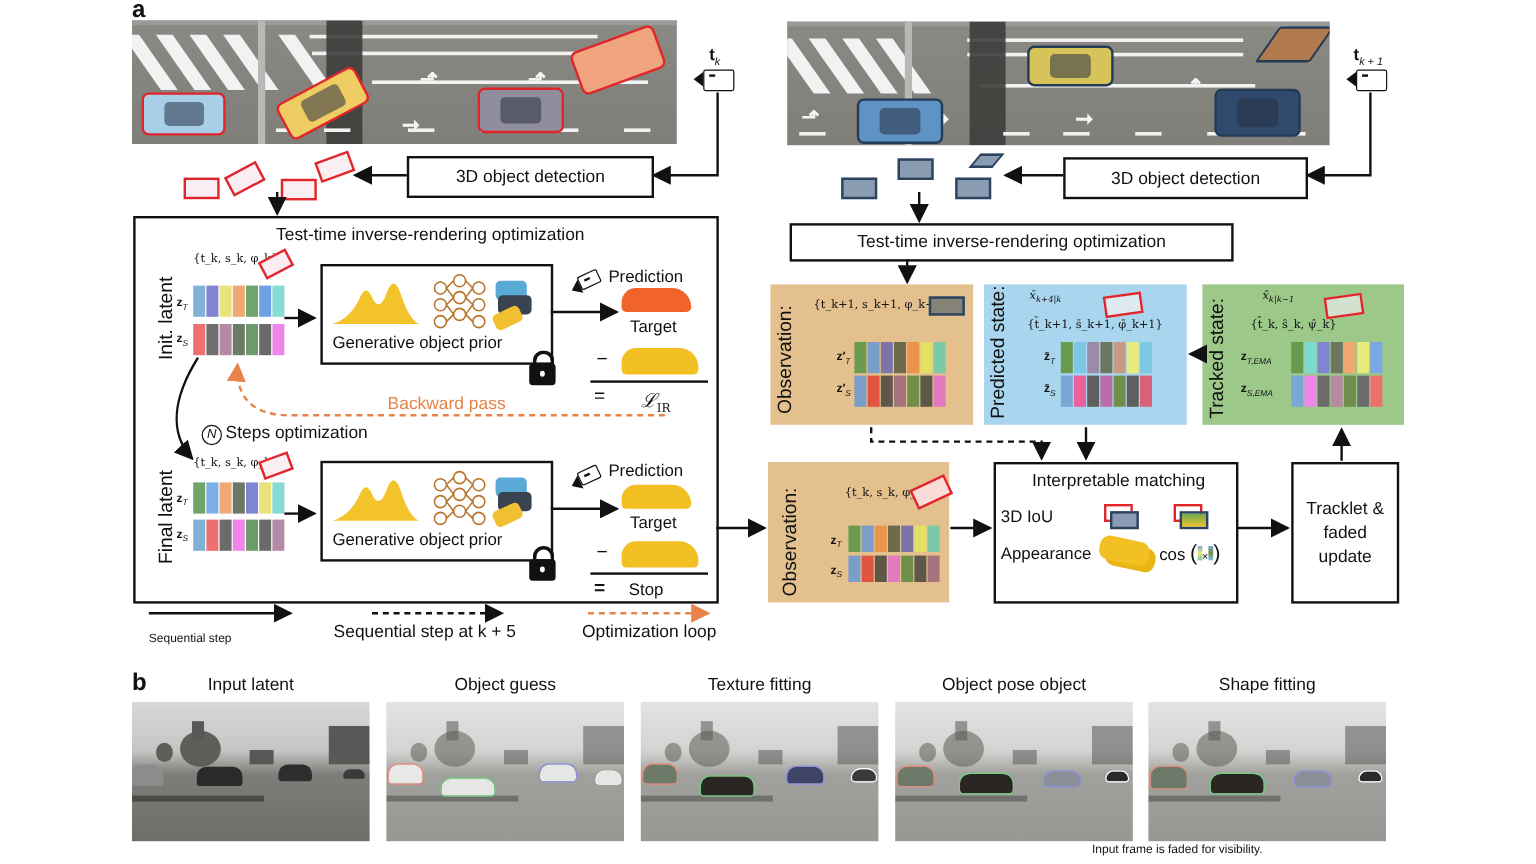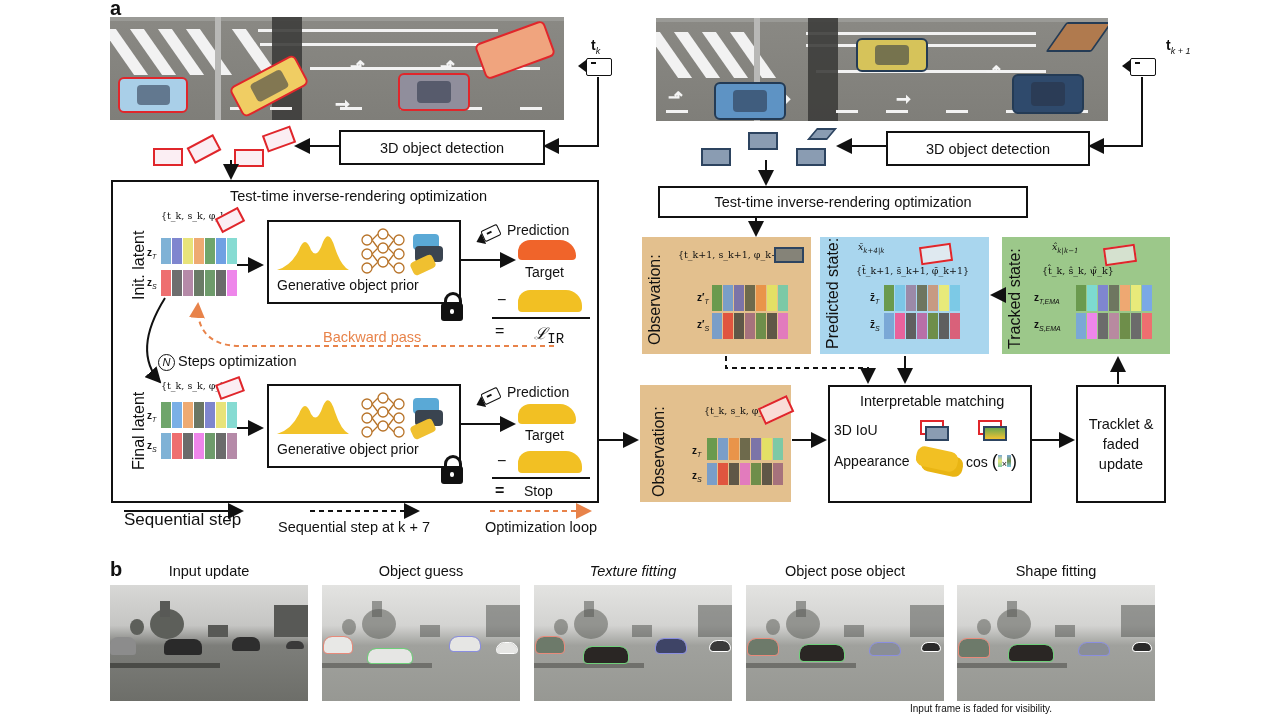--- a/index.html
+++ b/index.html
@@ -123,21 +123,21 @@
     </div>
   <div class="car bbox-blue" style="left:200px;top:20px;width:68px;height:30px;background:#d6c35a;">
       <div class="roof"></div>
     </div>
   <div class="car bbox-blue" style="left:356px;top:56px;width:68px;height:36px;background:#2f4a6c;">
       <div class="roof"></div>
     </div>
   <div class="car bbox-blue" style="left:400px;top:4px;width:42px;height:26px;background:#b07a4e;transform:skewX(-35deg);border-radius:2px;"></div>
 </div>
 
-<div class="tx" style="left:1128px;top:37px;font-weight:bold;font-size:14px;margin-left:38px;"><span>t</span><sub style="font-style:italic;font-weight:normal;font-size:9px;">k + 1</sub></div>
+<div class="tx" style="left:1128px;top:37px;font-weight:bold;font-size:14px;"><span>t</span><sub style="font-style:italic;font-weight:normal;font-size:9px;">k + 1</sub></div>
 <div class="camera" style="left:1130px;top:58px;"></div>
 
 <div class="det-blue" style="left:701px;top:148px;width:26px;height:14px;"></div>
 <div class="det-blue" style="left:748px;top:132px;width:26px;height:14px;"></div>
 <div class="det-blue" style="left:796px;top:148px;width:26px;height:14px;"></div>
 <div class="det-blue" style="left:812px;top:128px;width:16px;height:8px;transform:skewX(-40deg);"></div>
 
 <div class="box" style="left:886px;top:131px;width:200px;height:31px;display:flex;align-items:center;justify-content:center;font-size:14.5px;">
     <span>3D object detection</span>
   </div>
@@ -193,24 +193,24 @@
 <div class="lock" style="left:441px;top:303px;"></div>
 
 <div class="camera" style="left:482px;top:227px;width:16px;height:10px;transform:rotate(-25deg);"></div>
 <div class="tx" style="left:507px;top:222px;font-size:14px;">Prediction</div>
 <div class="abs" style="left:518px;top:240px;width:58px;height:20px;background:#f0642a;border-radius:12px 16px 4px 4px;"></div>
 <div class="tx" style="left:525px;top:264px;font-size:14px;">Target</div>
 <div class="tx" style="left:497px;top:291px;font-size:16px;">−</div>
 <div class="abs" style="left:518px;top:290px;width:64px;height:22px;background:#f2c023;border-radius:12px 16px 4px 4px;"></div>
 <div class="abs" style="left:492px;top:317px;width:98px;height:2px;background:#111;"></div>
 <div class="tx" style="left:495px;top:322px;font-size:16px;">=</div>
-<div class="tx" style="left:534px;top:322px;font-size:16px;font-style:italic;font-family:'DejaVu Serif',serif;"><span>ℒ</span><sub style="font-style:normal;font-size:14px;font-family:Liberation Mono, monospace;">IR</sub></div>
+<div class="tx" style="left:534px;top:322px;font-size:16px;font-style:italic;font-family:'DejaVu Serif',serif;"><span>ℒ</span><sub style="font-style:normal;font-size:10px;">IR</sub></div>
 
 <div class="tx" style="left:323px;top:329px;font-size:14.5px;color:#e8834a;">Backward pass</div>
-<div class="tx" style="left:158px;top:353px;font-size:14.5px;"><span style="display:inline-block;width:15px;height:15px;border:1.5px solid #111;border-radius:50%;text-align:center;line-height:15px;font-size:11px;font-style:italic;margin-right:3px;">N</span><span>Steps optimization</span></div>
+<div class="tx" style="left:168px;top:353px;font-size:14.5px;"><span style="display:inline-block;width:15px;height:15px;border:1.5px solid #111;border-radius:50%;text-align:center;line-height:15px;font-size:11px;font-style:italic;margin-right:3px;">N</span><span>Steps optimization</span></div>
 
 <div class="vert" style="left:130px;top:470px;font-size:16px;">Final latent</div>
 <div class="params" style="left:161px;top:380px;">{t_k, s_k, φ_k}</div>
 <div class="det-red" style="left:217px;top:380px;width:22px;height:12px;transform:rotate(-20deg);"></div>
 <div class="zlabel" style="left:147px;top:410px;"><span>z</span><sub>T</sub></div>
 <div class="latent" id="lat-final-t" style="left:161px;top:402px;">
     <span style="background: rgb(111, 165, 107);"></span>
     <span style="background: rgb(122, 176, 230);"></span>
     <span style="background: rgb(238, 170, 114);"></span>
     <span style="background: rgb(107, 118, 100);"></span>
@@ -255,22 +255,22 @@
 <div class="camera" style="left:482px;top:390px;width:16px;height:10px;transform:rotate(-25deg);"></div>
 <div class="tx" style="left:507px;top:384px;font-size:14px;">Prediction</div>
 <div class="abs" style="left:518px;top:404px;width:58px;height:20px;background:#f2c023;border-radius:12px 16px 4px 4px;"></div>
 <div class="tx" style="left:525px;top:427px;font-size:14px;">Target</div>
 <div class="tx" style="left:497px;top:452px;font-size:16px;">−</div>
 <div class="abs" style="left:518px;top:451px;width:64px;height:22px;background:#f2c023;border-radius:12px 16px 4px 4px;"></div>
 <div class="abs" style="left:492px;top:477px;width:98px;height:2px;background:#111;"></div>
 <div class="tx" style="left:495px;top:482px;font-size:16px;font-weight:bold;">=</div>
 <div class="tx" style="left:524px;top:483px;font-size:14px;">Stop</div>
 
-<div class="tx" style="left:124px;top:510px;font-size:17px;">Sequential step</div>
-<div class="tx" style="left:278px;top:519px;font-size:14.5px;">Sequential step at k + 7</div>
+<div class="tx" style="left:124px;top:527px;font-size:10px;">Sequential step</div>
+<div class="tx" style="left:278px;top:519px;font-size:14.5px;">Sequential step at k + 5</div>
 <div class="tx" style="left:485px;top:519px;font-size:14.5px;">Optimization loop</div>
 
 <div class="box" style="left:658px;top:186px;width:366px;height:28px;display:flex;align-items:center;justify-content:center;font-size:14.5px;">
     <span>Test-time inverse-rendering optimization</span>
   </div>
 
 <div class="statebox" id="obs1" style="left: 642px; top: 237px; width: 169px; height: 117px; background: rgb(227, 192, 142);">
   <div class="vert" style="left:4px;top:108px;font-size:16px;">Observation:</div>
   <div class="params" style="left:36px;top:12px;">{t_k+1, s_k+1, φ_k+1}</div>
   <div class="det-blue" style="left:132px;top:10px;width:26px;height:12px;background:#858378;"></div>
@@ -430,21 +430,21 @@
   </g>
   <g stroke="#e8834a" stroke-width="2" fill="none" stroke-dasharray="5,4">
     <path d="M554 346 H240 C210 346 196 330 198 304" marker-end="url(#aho)"></path>
     <path d="M490 511 H590" marker-end="url(#aho)"></path>
   </g>
 </svg>
 
 <div class="abs panel-letter" style="left:110px;top:558px;">b</div>
 
 <div id="frames-row">
-    <div class="tx" style="left: 110px; top: 563px; width: 198px; text-align: center; font-size: 14.5px;">Input update</div>
+    <div class="tx" style="left: 110px; top: 563px; width: 198px; text-align: center; font-size: 14.5px;">Input latent</div>
     <div class="photo" style="left: 110px; top: 585px; width: 198px; height: 116px;">
       <div class="bldg" style="left: 164px; top: 20px; width: 34px; height: 32px;"></div>
       <div class="bldg" style="left: 98px; top: 40px; width: 20px; height: 12px;"></div>
       <div class="tree" style="left: 40px; top: 24px; width: 34px; height: 30px;"></div>
       <div class="tree" style="left: 20px; top: 34px; width: 14px; height: 16px;"></div>
       <div class="bldg" style="left: 50px; top: 16px; width: 10px; height: 16px;"></div>
       <div class="curb" style="left: 0px; top: 78px; width: 110px; height: 5px;"></div>
       <div class="pcar" style="left: 0px; top: 52px; width: 26px; height: 18px; background: rgb(140, 140, 140);"></div>
       <div class="pcar" style="left: 54px; top: 54px; width: 38px; height: 16px; background: rgb(42, 42, 42);"></div>
       <div class="pcar" style="left: 122px; top: 52px; width: 28px; height: 14px; background: rgb(46, 46, 46);"></div>
@@ -456,21 +456,21 @@
       <div class="bldg" style="left: 98px; top: 40px; width: 20px; height: 12px; opacity: 0.55;"></div>
       <div class="tree" style="left: 40px; top: 24px; width: 34px; height: 30px; opacity: 0.55;"></div>
       <div class="tree" style="left: 20px; top: 34px; width: 14px; height: 16px; opacity: 0.55;"></div>
       <div class="bldg" style="left: 50px; top: 16px; width: 10px; height: 16px; opacity: 0.55;"></div>
       <div class="curb" style="left: 0px; top: 78px; width: 110px; height: 5px; opacity: 0.55;"></div>
       <div class="pcar" style="left: 2px; top: 52px; width: 28px; height: 16px; background: rgb(232, 232, 230); outline: rgb(232, 138, 122) solid 1px;"></div>
       <div class="pcar" style="left: 46px; top: 64px; width: 44px; height: 14px; background: rgb(230, 230, 228); outline: rgb(111, 207, 122) solid 1px;"></div>
       <div class="pcar" style="left: 128px; top: 52px; width: 30px; height: 14px; background: rgb(230, 230, 228); outline: rgb(138, 142, 224) solid 1px;"></div>
       <div class="pcar" style="left: 175px; top: 58px; width: 20px; height: 10px; background: rgb(230, 230, 228); outline: rgb(255, 255, 255) solid 1px;"></div>
     </div>
-    <div class="tx" style="left: 534px; top: 563px; width: 198px; text-align: center; font-size: 14.5px; font-style: italic;">Texture fitting</div>
+    <div class="tx" style="left: 534px; top: 563px; width: 198px; text-align: center; font-size: 14.5px;">Texture fitting</div>
     <div class="photo faded" style="left: 534px; top: 585px; width: 198px; height: 116px;">
       <div class="bldg" style="left: 164px; top: 20px; width: 34px; height: 32px; opacity: 0.55;"></div>
       <div class="bldg" style="left: 98px; top: 40px; width: 20px; height: 12px; opacity: 0.55;"></div>
       <div class="tree" style="left: 40px; top: 24px; width: 34px; height: 30px; opacity: 0.55;"></div>
       <div class="tree" style="left: 20px; top: 34px; width: 14px; height: 16px; opacity: 0.55;"></div>
       <div class="bldg" style="left: 50px; top: 16px; width: 10px; height: 16px; opacity: 0.55;"></div>
       <div class="curb" style="left: 0px; top: 78px; width: 110px; height: 5px; opacity: 0.55;"></div>
       <div class="pcar" style="left: 2px; top: 52px; width: 28px; height: 16px; background: rgb(109, 122, 106); outline: rgb(232, 138, 122) solid 1px;"></div>
       <div class="pcar" style="left: 50px; top: 62px; width: 44px; height: 16px; background: rgb(42, 38, 36); outline: rgb(111, 207, 122) solid 1px;"></div>
       <div class="pcar" style="left: 122px; top: 54px; width: 30px; height: 14px; background: rgb(62, 68, 102); outline: rgb(138, 142, 224) solid 1px;"></div>

